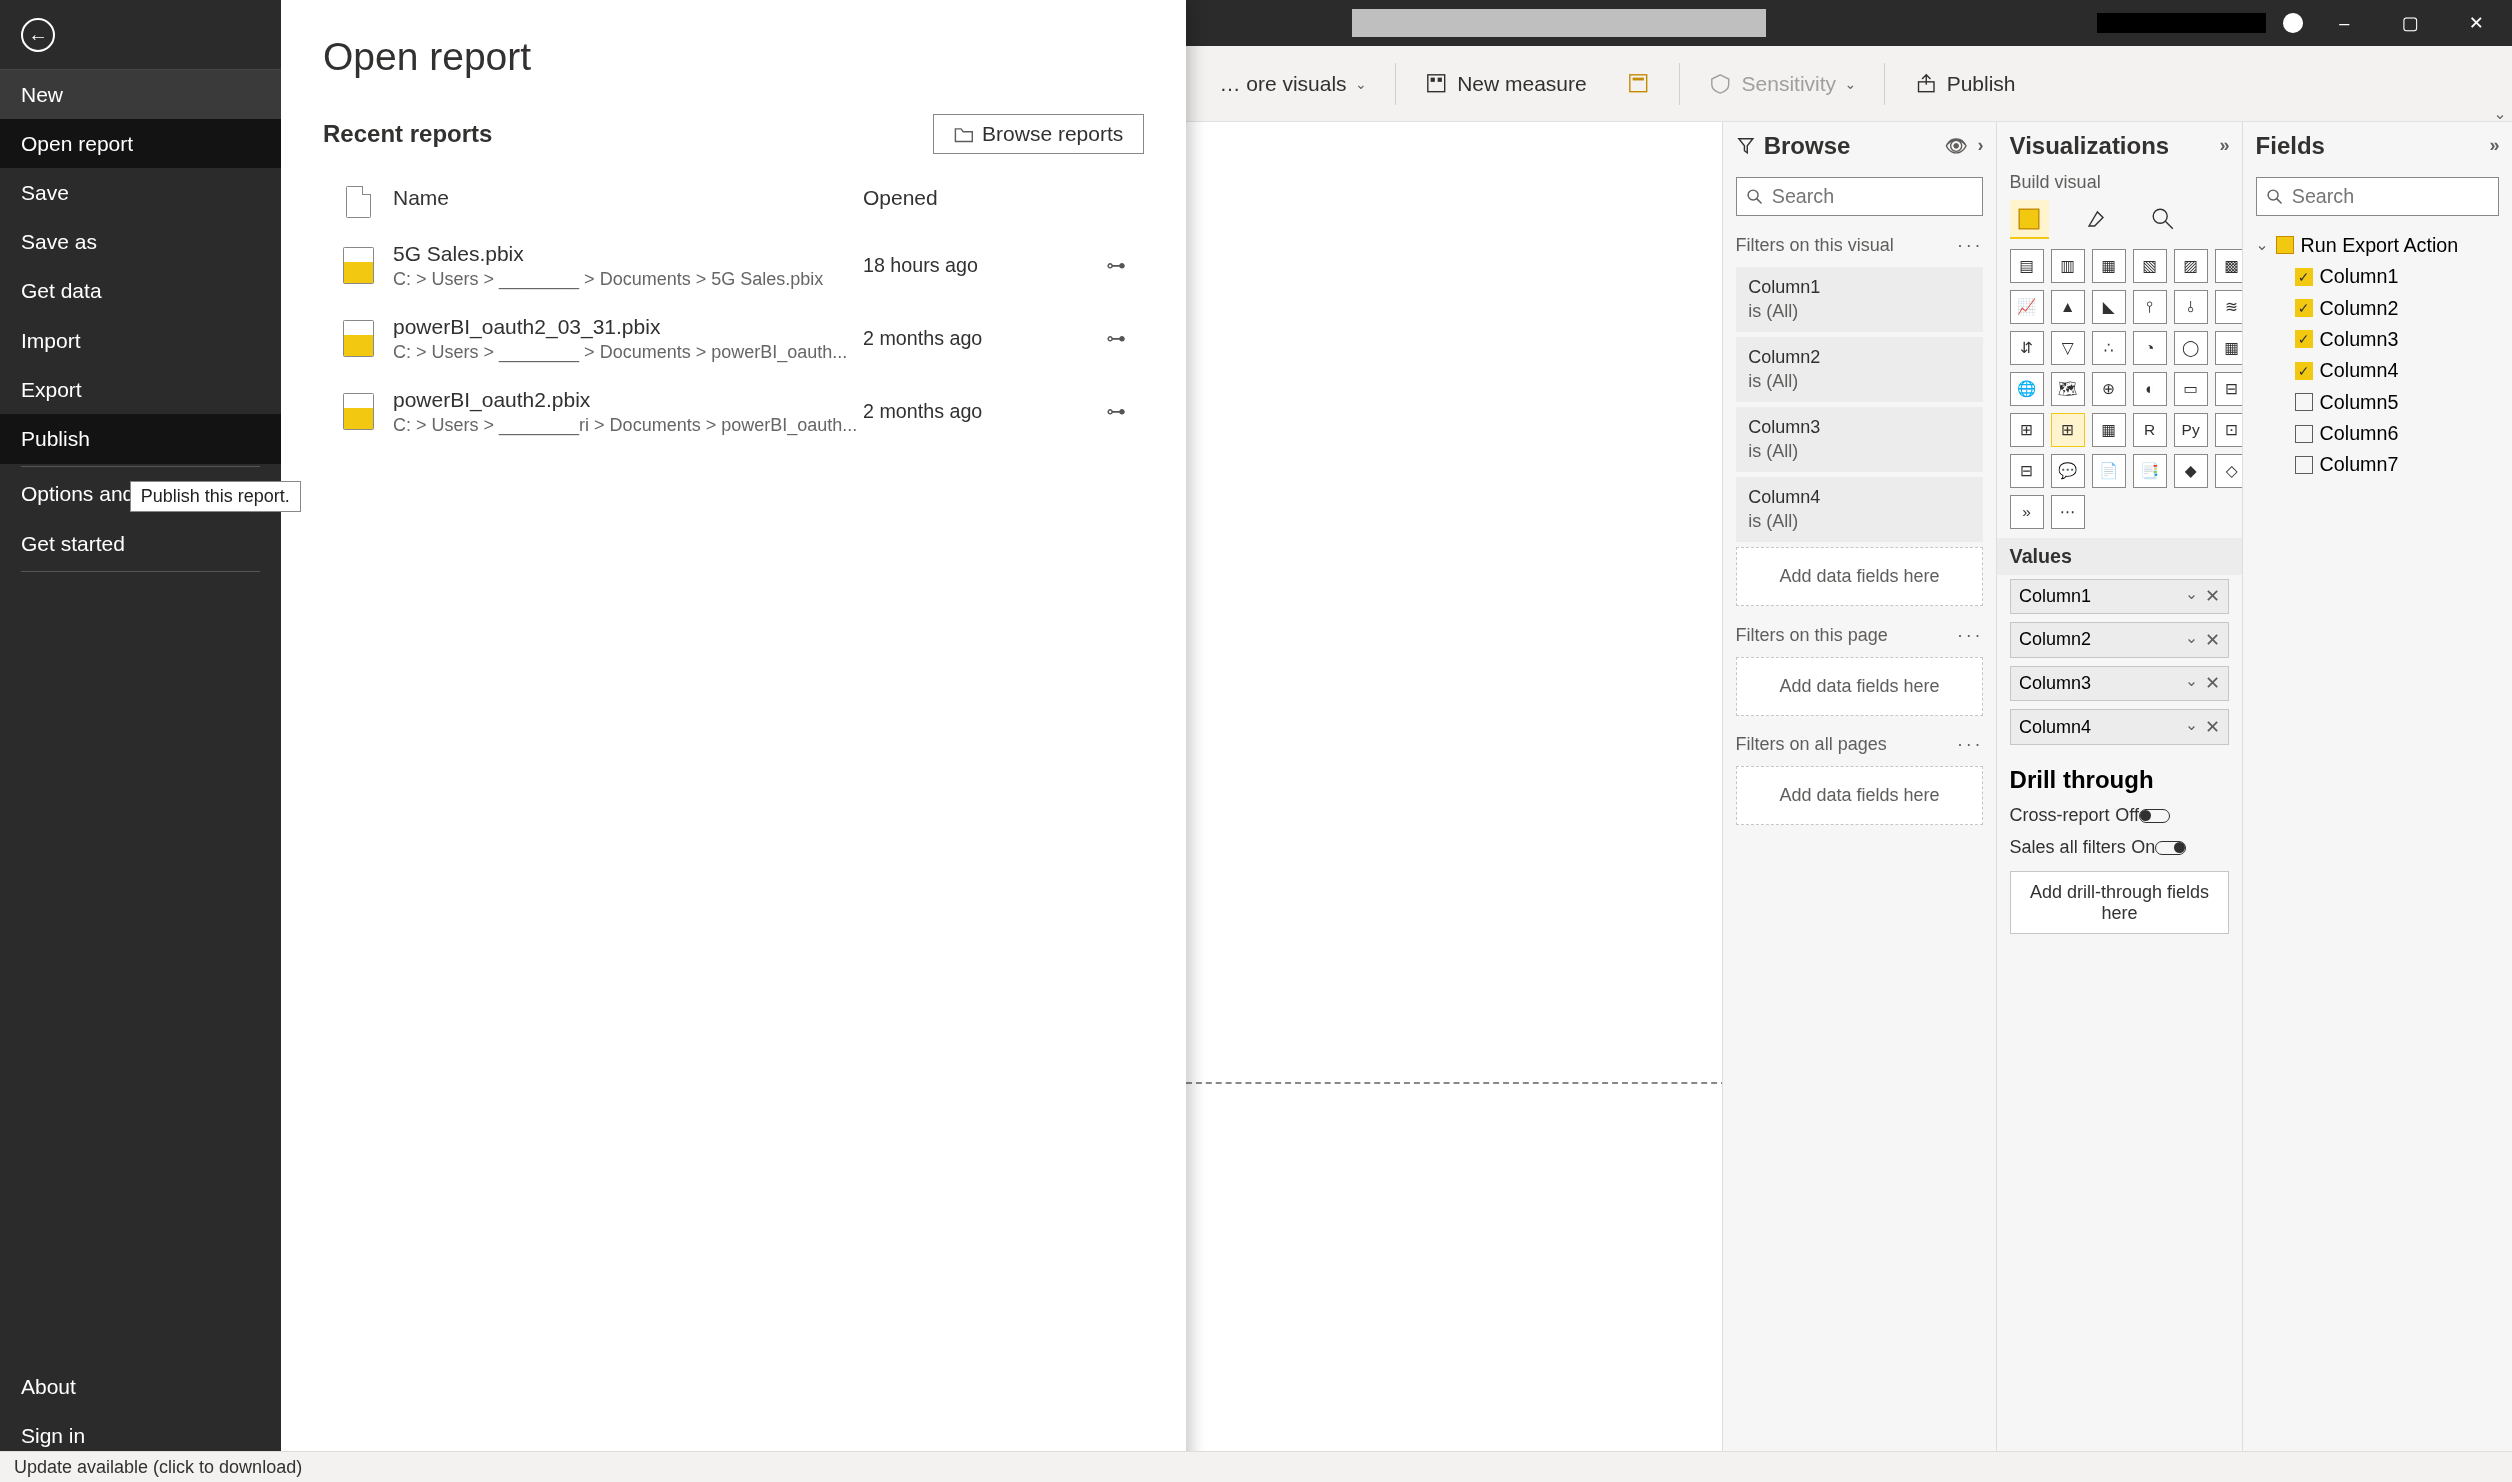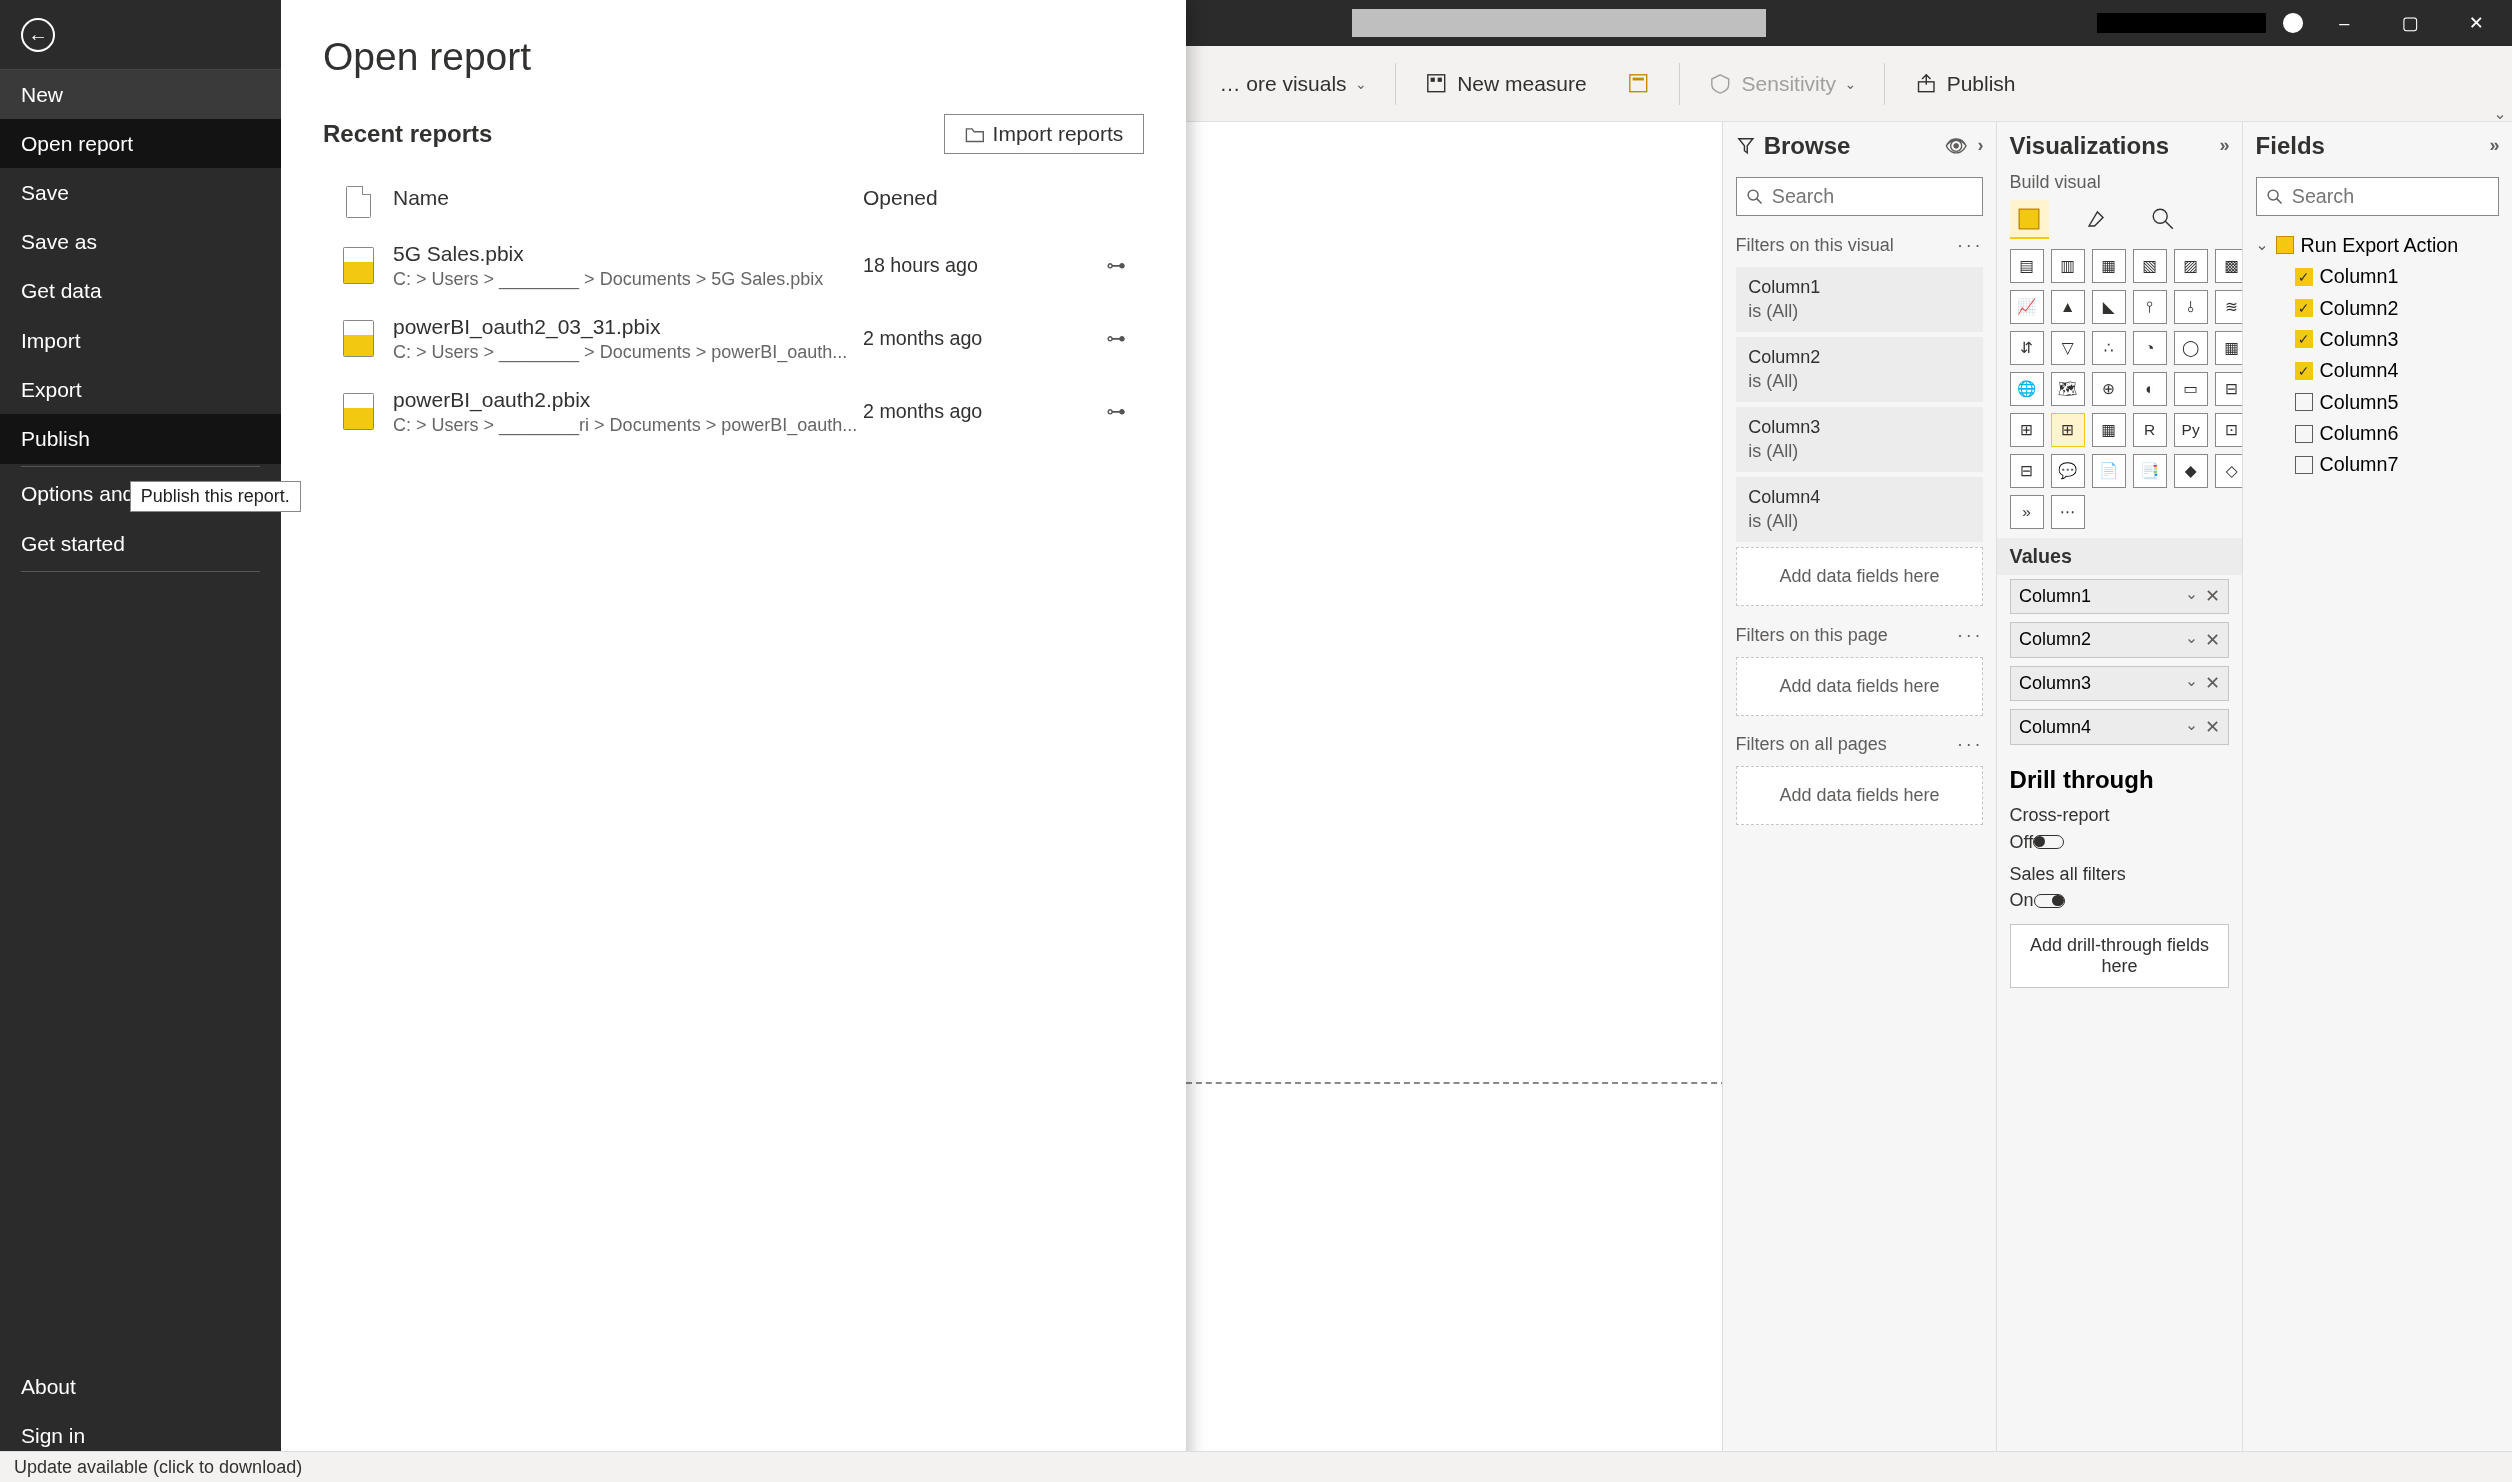--- a/index.html
+++ b/index.html
@@ -76,21 +76,21 @@
 .viz-tabs { display:flex; gap:28px; padding: 0 12.6px 9.8px 12.6px; }
 .viz-tab { width:39px; height:39px; display:flex;align-items:center;justify-content:center;border-bottom:2.8px solid transparent; }
 .viz-tab.active { border-bottom-color:#f2c811; background:#fff4ce;}
 .viz-gallery { display:grid; grid-template-columns: repeat(6, 34px); gap: 7px; padding: 0 12.6px 8.4px 12.6px; }
 .viz-ic { width:34px; height:34px; border:0.7px solid #8a8886; display:flex;align-items:center;justify-content:center; font-size:15.5px; color:#323130; background:#fff;}
 .viz-ic.sel { background: #fff4ce; border-color:#f2c811; }
 .val-sect-title { font-size:19.7px; background:#ececec; padding:7px 12.6px; color:#323130; font-weight:600;}
 .val-field { margin: 4.2px 12.6px; background:#ececec; border:0.7px solid #c8c6c4; padding:5.6px 8.4px; display:flex; align-items:center; font-size:18px;}
 .val-field .vf-actions { margin-left:auto; display:flex; gap:7px; color:#605e5c;}
 .drill-head { font-size:24px; font-weight:600; padding: 17px 12.6px 5.6px 12.6px;}
-.toggle-row { padding: 5.6px 12.6px; font-size:18px; color:#323130; display:flex; flex-direction:column; gap:5.6px;}
+.toggle-row { padding: 5.6px 12.6px; font-size:18px; color:#323130; display:flex; flex-direction:row; gap:5.6px;}
 .toggle { display:inline-flex; align-items:center; }
 .switch { width:31px;height:14px;border:1.4px solid #323130;border-radius:8.4px;position:relative;}
 .switch .knob{width:11.2px;height:11.2px;background:#323130;border-radius:50%;position:absolute;top:0;}
 .switch.off .knob{left:0;}
 .switch.on .knob{right:0;}
 .drill-drop { margin:7px 12.6px; border:0.7px solid #c8c6c4; padding:9.8px 11.2px; font-size:18px; color:#323130; text-align:center; background:#fff;}
 
 .fields .tree { padding: 7px 12.6px; font-size:19.7px;}
 .tree-row { display:flex; align-items:center; gap:7px; padding:4.2px 0;}
 .tree-row .cb { width:18px;height:18px;border:1.4px solid #605e5c; display:inline-flex;align-items:center;justify-content:center;}
@@ -201,21 +201,21 @@
     <div class="bs-main">
       <div class="bs-title">Open report</div>
       <div class="bs-recent-row">
         <div class="bs-recent-label">Recent reports</div>
         <div class="browse-btn">
           <span>
             <svg width="19.7" height="17" viewBox="0 0 28 24">
                 <path d="M2 4h8l3 4h13v14H2Z" fill="none" stroke="#605e5c" stroke-width="2"></path>
               </svg>
           </span>
-          <span>Import reports</span>
+          <span>Browse reports</span>
         </div>
       </div>
       <div class="file-table-head">
         <div class="col-icon">
             <div class="doc-icon"></div>
           </div>
         <div class="col-name">Name</div>
         <div class="col-opened">Opened</div>
         <div class="col-pin"></div>
       </div>

